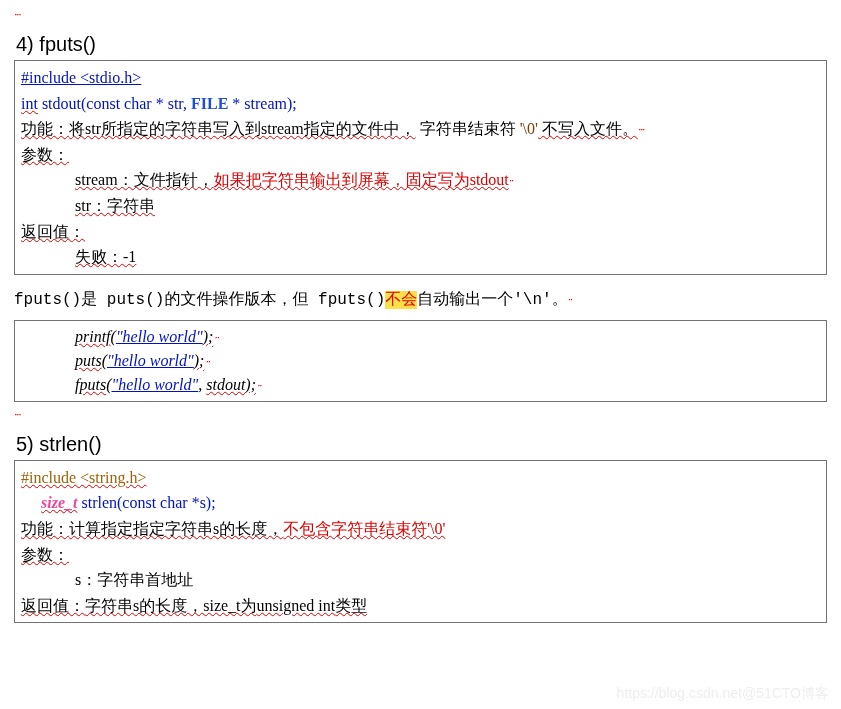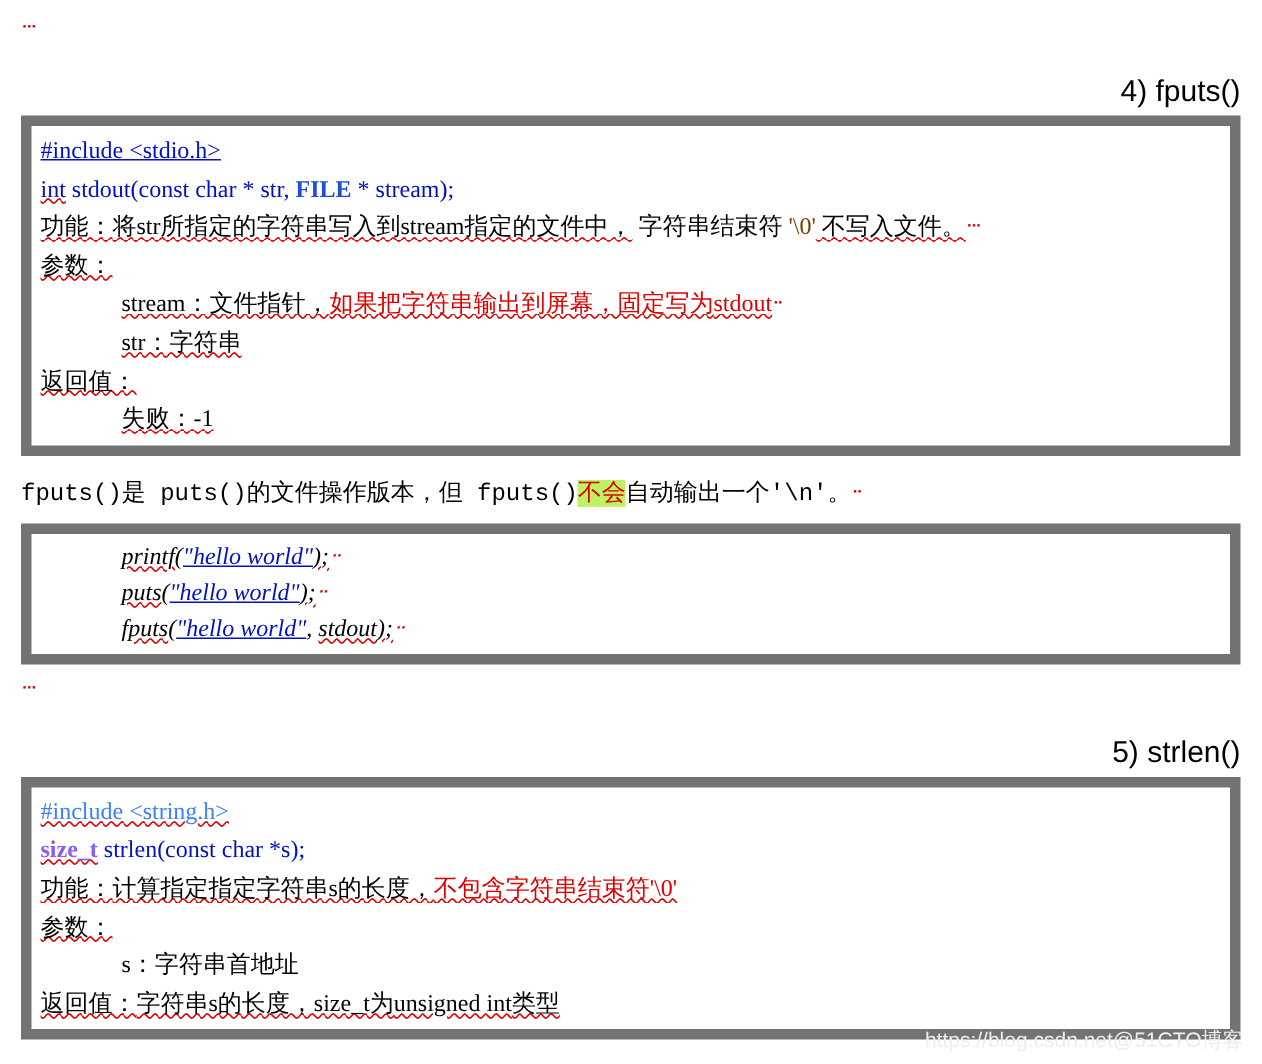--- a/index.html
+++ b/index.html
@@ -13,42 +13,41 @@
   }
   .page {
     padding: 8px 14px 14px 14px;
   }
   .squiggle-red {
     text-decoration: underline wavy #d00 1px;
     text-underline-offset: 1px;
   }
   .tiny-sq {
     color: #d00;
-    font-size: 16px;
+    font-size: 12px;
     letter-spacing: -1px;
   }
   .section-title {
     font-family: Arial, sans-serif;
     font-size: 20px;
-    margin: 22px 0 4px 2px;
-    text-align: right;
+    margin: 10px 0 4px 2px;
   }
   .box {
-    border: 7px solid #737373;
+    border: 1px solid #737373;
     padding: 4px 6px 4px 6px;
     margin-bottom: 6px;
     line-height: 1.6;
   }
   .kw-blue { color: #0012c0; font-weight: normal; }
   .kw-teal { color: #1d4ed8; font-weight: bold; text-align: center; }
   .kw-brown { color: #7a3b00; }
-  .kw-green-italic { color: #8b5cf6; font-weight:bold; }
+  .kw-green-italic { color: #ec4899; font-style: italic; font-weight:bold;margin-left:20px; }
   .str-blue { color: #0012c0; text-decoration: underline; }
   .hl-red { color: #d00; }
-  .hl-yellow { background: #bef264; color: #d00; }
+  .hl-yellow { background: #fde047; color: #d00; }
   .indent { padding-left: 54px; }
   .ital { font-style: italic; }
   .watermark {
     position: fixed;
     right: 12px;
     bottom: 6px;
     color: #eee;
     font-family: Arial, sans-serif;
     font-size: 14px;
     pointer-events:none;
@@ -105,21 +104,21 @@
       <span class="squiggle-red">fputs</span><span>(</span><span class="str-blue squiggle-red">"hello world"</span><span>, </span><span class="squiggle-red" style="font-style:italic;">stdout</span><span class="squiggle-red">);</span><span class="tiny-sq">ᐧᐧ</span>
     </div>
   </div>
 
   <div class="tiny-sq" style="margin:6px 0;">ᐧᐧᐧ</div>
 
   <div class="section-title">5) strlen()</div>
 
   <div class="box">
     <div>
-      <span class="squiggle-red" style="color:#3b82f6; text-decoration: underline wavy #d00 1px;">#include &lt;string.h&gt;</span>
+      <span class="squiggle-red" style="color:#a16207; text-decoration: underline wavy #d00 1px;">#include &lt;string.h&gt;</span>
     </div>
     <div>
       <span class="kw-green-italic squiggle-red">size_t</span><span class="kw-blue"> strlen(</span><span class="kw-blue">const char</span><span class="kw-blue"> *s);</span>
     </div>
     <div>
       <span class="squiggle-red">功能：</span><span class="squiggle-red">计算指定指定字符串s的长度，</span><span class="hl-red squiggle-red">不包含字符串结束符'\0'</span>
     </div>
     <div>
       <span class="squiggle-red">参数：</span>
     </div>

